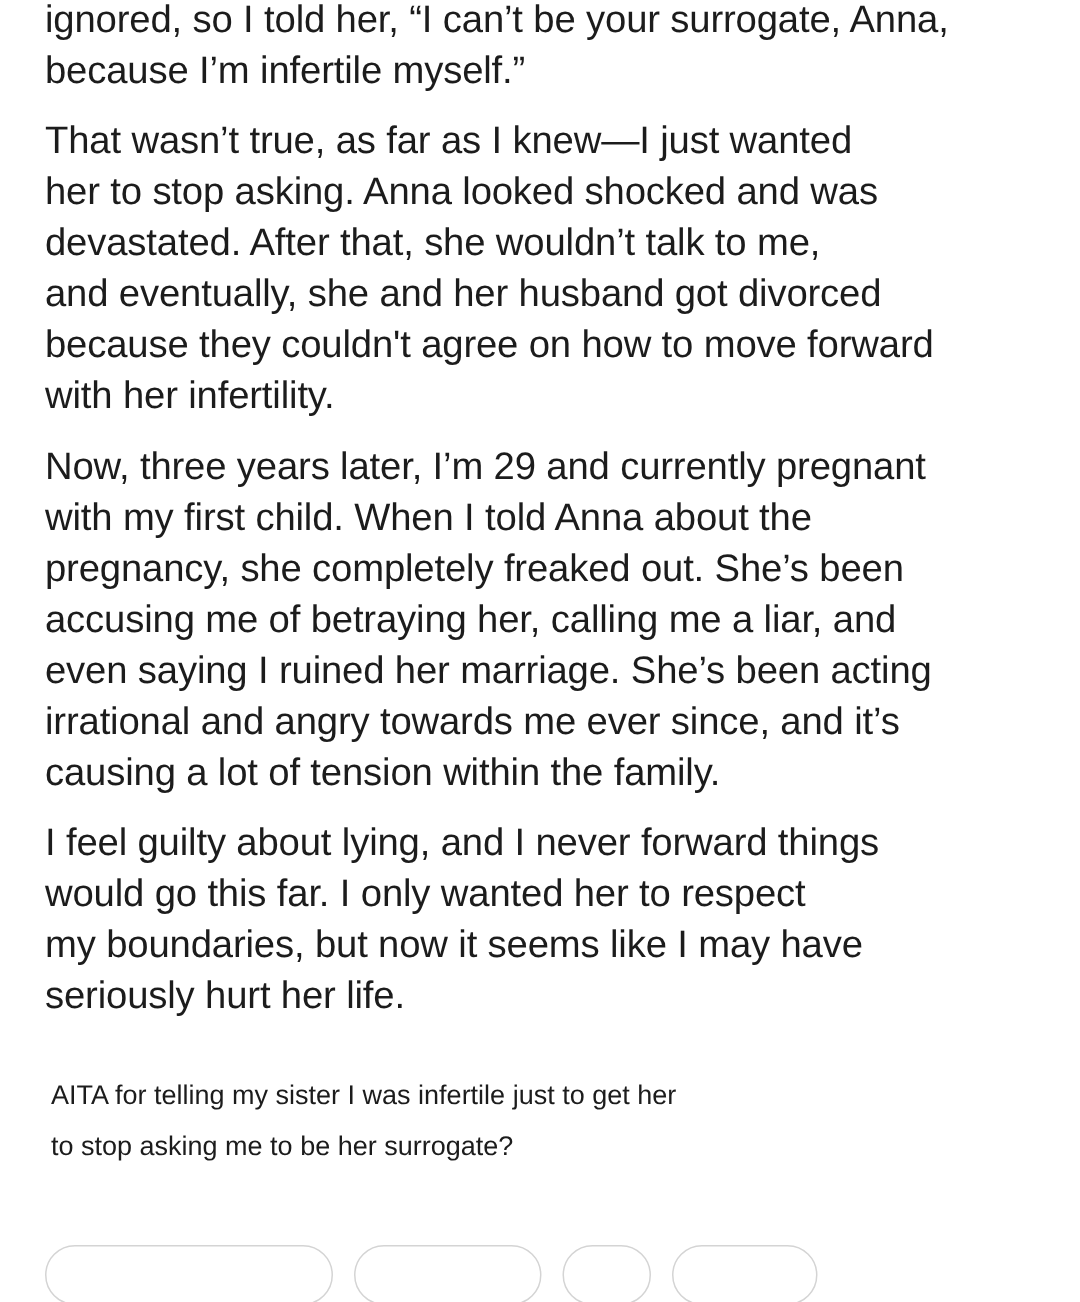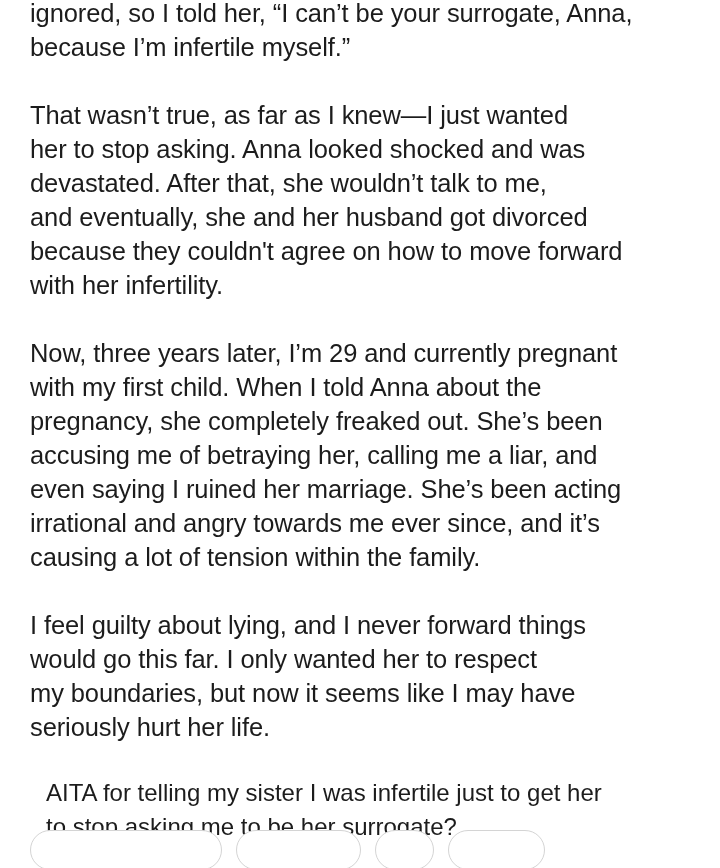--- a/index.html
+++ b/index.html
@@ -27,30 +27,30 @@
   }
   .para {
     font-size: 25.5px;
     line-height: 34px;
     letter-spacing: -0.1px;
     color: #1c1c1c;
     margin: 0;
     white-space: pre-line;
   }
   .para + .para {
-    margin-top: 34px;
+    margin-top: 13px;
   }
   .para-first {
     margin-top: -4px;
   }
   .question {
-    font-size: 24px;
+    font-size: 18px;
     line-height: 34px;
     color: #1c1c1c;
-    margin: 16px;
+    margin: 4px;
     margin-top: 32px;
     white-space: pre-line;
   }
   .action-bar {
     position: absolute;
     left: 30px;
     right: 10px;
     bottom: -6px;
     height: 40px;
     display: flex;

